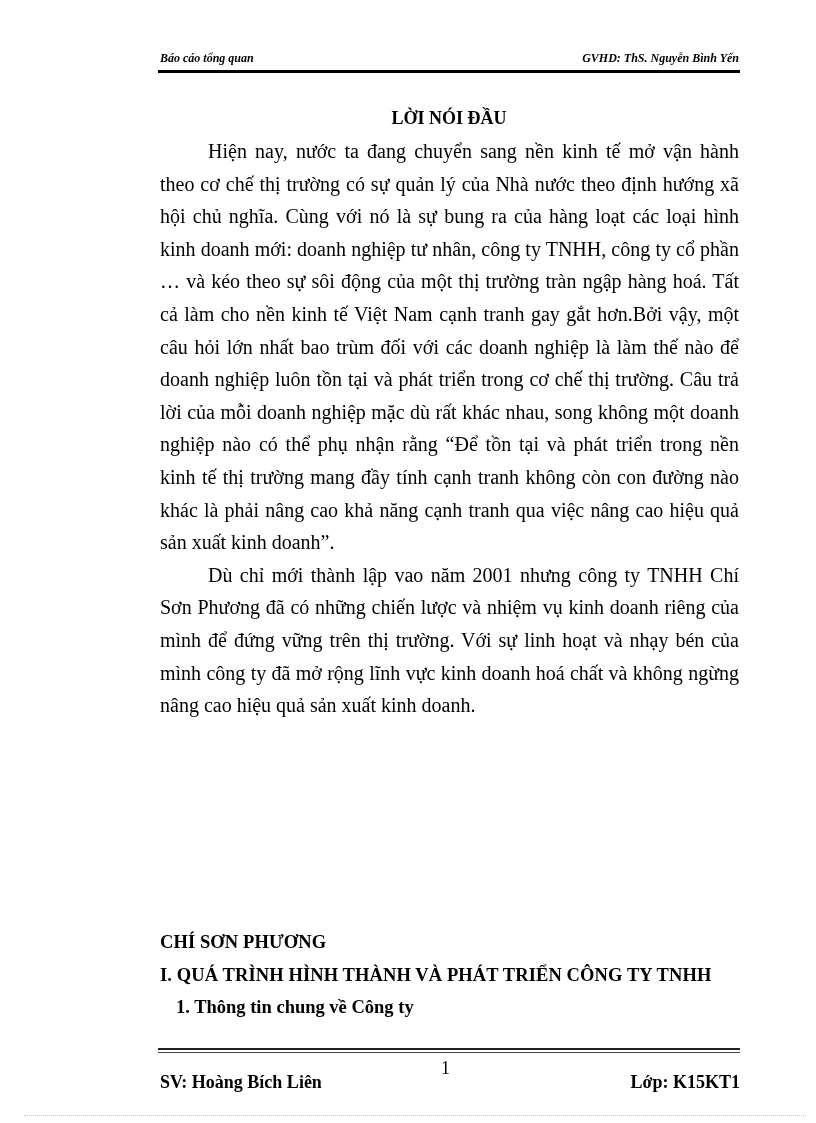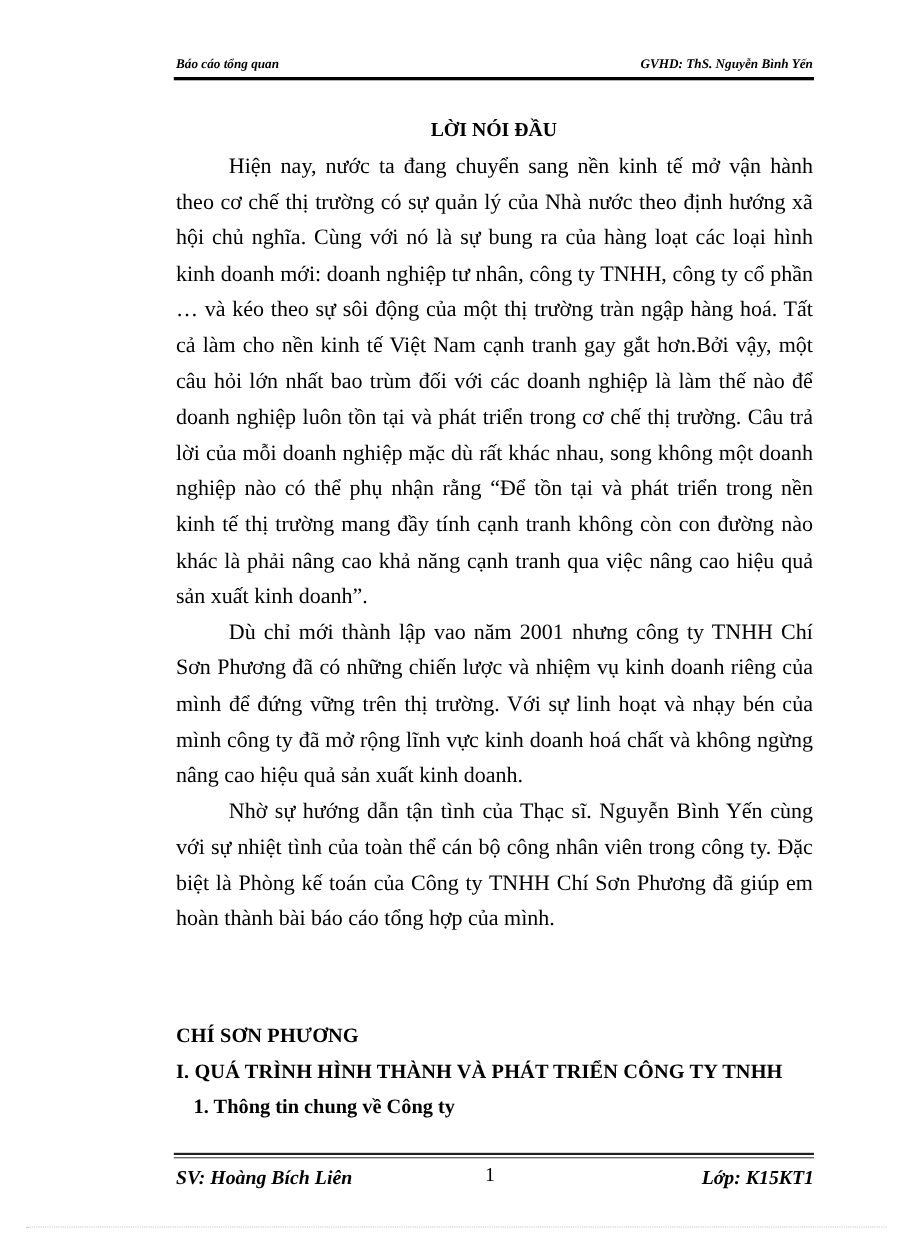--- a/index.html
+++ b/index.html
@@ -89,22 +89,21 @@
   }
   .footer-rule-thin {
     position: absolute;
     left: 0; right: 0; top: 4px;
     height: 1px;
     background: #444;
   }
   .page-footer .left,
   .page-footer .right {
     position: absolute;
-    top: 10px;
-    font-style: italic;
+    top: 22px;
     font-weight: bold;
     font-size: 18px;
     line-height: 24px;
   }
   .page-footer .left { left: 2px; }
   .page-footer .right { right: 0; }
   .page-footer .center {
     position: absolute;
     top: 8px;
     left: 283px;
@@ -127,21 +126,20 @@
 <div class="page-header">
   <span class="left">Báo cáo tổng quan</span>
   <span class="right">GVHD: ThS. Nguyễn Bình Yến</span>
 </div>
 
 <div class="doc-title">LỜI NÓI ĐẦU</div>
 
 <div class="body-text">
   <p>Hiện nay, nước ta đang chuyển sang nền kinh tế mở vận hành theo cơ chế thị trường có sự quản lý của Nhà nước theo định hướng xã hội chủ nghĩa. Cùng với nó là sự bung ra của hàng loạt các loại hình kinh doanh mới: doanh nghiệp tư nhân, công ty TNHH, công ty cổ phần … và kéo theo sự sôi động của một thị trường tràn ngập hàng hoá. Tất cả làm cho nền kinh tế Việt Nam cạnh tranh gay gắt hơn.Bởi vậy, một câu hỏi lớn nhất bao trùm đối với các doanh nghiệp là làm thế nào để doanh nghiệp luôn tồn tại và phát triển trong cơ chế thị trường. Câu trả lời của mỗi doanh nghiệp mặc dù rất khác nhau, song không một doanh nghiệp nào có thể phụ nhận rằng “Để tồn tại và phát triển trong nền kinh tế thị trường mang đầy tính cạnh tranh không còn con đường nào khác là phải nâng cao khả năng cạnh tranh qua việc nâng cao hiệu quả sản xuất kinh doanh”.</p>
   <p>Dù chỉ mới thành lập vao năm 2001 nhưng công ty TNHH Chí Sơn Phương đã có những chiến lược và nhiệm vụ kinh doanh riêng của mình để đứng vững trên thị trường. Với sự linh hoạt và nhạy bén của mình công ty đã mở rộng lĩnh vực kinh doanh hoá chất và không ngừng nâng cao hiệu quả sản xuất kinh doanh.</p>
-  <p>Nhờ sự hướng dẫn tận tình của Thạc sĩ. Nguyễn Bình Yến cùng với sự nhiệt tình của toàn thể cán bộ công nhân viên trong công ty. Đặc biệt là Phòng kế toán của Công ty TNHH Chí Sơn Phương đã giúp em hoàn thành bài báo cáo tổng hợp của mình.</p>
 </div>
 
 <div class="section-heading">
   <div>CHÍ SƠN PHƯƠNG</div>
   <div>I. QUÁ TRÌNH HÌNH THÀNH VÀ PHÁT TRIỂN CÔNG TY TNHH</div>
 </div>
 
 <div class="sub-heading">1. Thông tin chung về Công ty</div>
 
 <div class="page-footer">

